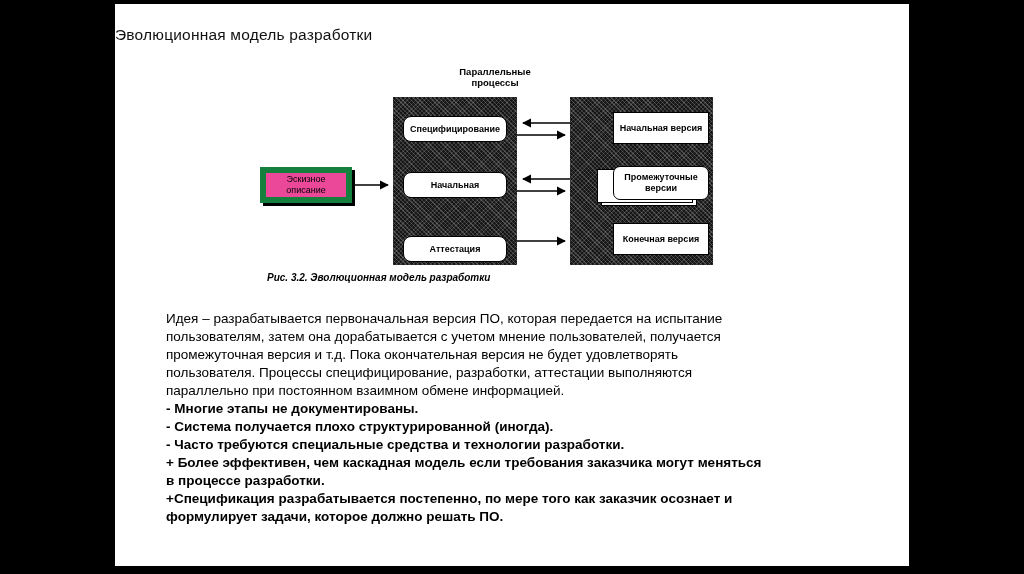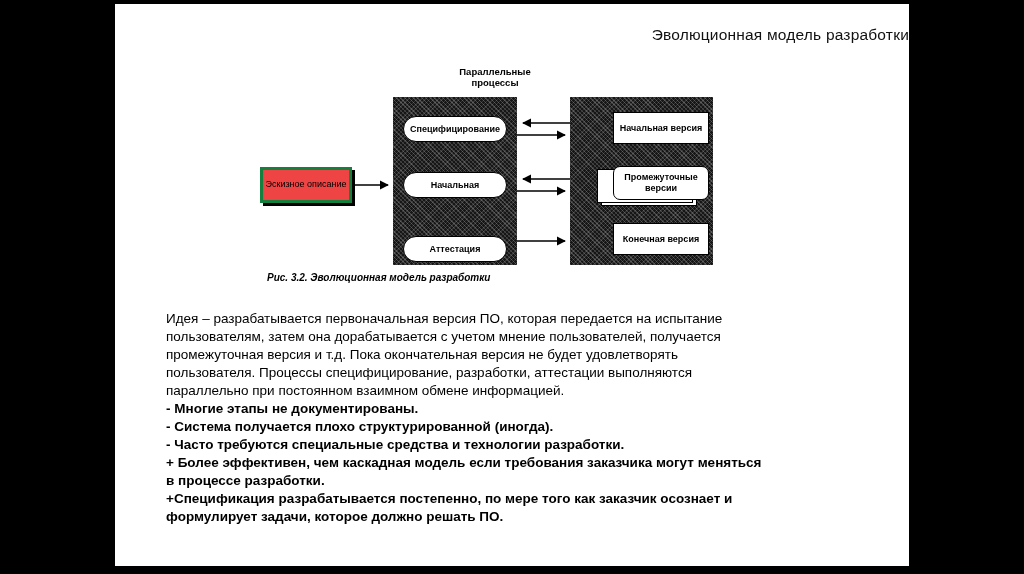--- a/index.html
+++ b/index.html
@@ -1,49 +1,49 @@
 <!DOCTYPE html>
 <html><head>
 <meta charset="utf-8">
 <style>
   html,body{margin:0;padding:0;background:#000;}
   .stage{position:relative;width:1024px;height:574px;background:#000;overflow:hidden;
          font-family:"Liberation Sans", sans-serif;color:#000;}
   .slide{position:absolute;left:115px;top:4px;width:794px;height:562px;background:#fff;}
 
-  .slide-title{position:absolute;left:0;top:22px;width:794px;text-align:right;
+  .slide-title{position:absolute;left:0;top:22px;width:794px;text-align:left;
                font-size:15.5px;color:#111;letter-spacing:.2px;}
 
   
   .parallel-label{position:absolute;left:298px;top:62px;width:84px;text-align:center;
                   font-size:9.5px;font-weight:bold;line-height:1.18;margin-left:40px;}
   .hatch{position:absolute;background-color:#161616;
          background-image:
            repeating-linear-gradient(45deg, rgba(255,255,255,.20) 0px, rgba(255,255,255,.20) 1px, transparent 1px, transparent 3px),
            repeating-linear-gradient(135deg, rgba(255,255,255,.13) 0px, rgba(255,255,255,.13) 1px, transparent 1px, transparent 3px);}
   .hatch.mid{left:278px;top:93px;width:124px;height:168px;}
   .hatch.right{left:455px;top:93px;width:143px;height:168px;}
 
   .pill{position:absolute;left:288px;width:104px;height:26px;background:#fff;border:1px solid #000;
-        border-radius:13px;display:flex;align-items:center;justify-content:center;
+        border-radius:8px;display:flex;align-items:center;justify-content:center;
         font-size:9px;font-weight:bold;text-align:center;box-sizing:border-box;}
   .pill.p1{top:112px;} .pill.p2{top:168px;} .pill.p3{top:224px;margin-top:8px;}
 
   .vbox{position:absolute;left:478px;width:96px;background:#fff;border:1px solid #000;
         display:flex;align-items:center;justify-content:center;text-align:center;
         font-size:9px;font-weight:bold;line-height:1.2;box-sizing:border-box;padding:2px;margin-left:20px;}
   .vbox.v1{top:108px;height:32px;}
   .vbox.v2{top:162px;height:34px;z-index:3;border-radius:7px;}
   .vbox.v3{top:219px;height:32px;}
   .vshadow{position:absolute;width:96px;height:34px;background:#fff;border:1px solid #000;box-sizing:border-box;}
   .vshadow.s1{left:482px;top:165px;z-index:2;}
   .vshadow.s2{left:486px;top:168px;z-index:1;}
 
-  .sketch{position:absolute;left:145px;top:163px;width:92px;height:36px;background:#ef4444;
-          border:3px solid #15803d;box-shadow:3px 3px 0 #000;display:flex;align-items:center;
+  .sketch{position:absolute;left:145px;top:163px;width:92px;height:36px;background:#ec4899;
+          border:6px solid #15803d;box-shadow:3px 3px 0 #000;display:flex;align-items:center;
           justify-content:center;text-align:center;font-size:9px;line-height:1.25;box-sizing:border-box;}
 
   .arrows{position:absolute;left:0;top:0;width:794px;height:562px;pointer-events:none;}
 
   .caption{position:absolute;left:152px;top:268px;font-size:10px;font-weight:bold;font-style:italic;}
 
   
   .bodytext{position:absolute;left:51px;top:306px;width:730px;font-size:13.5px;line-height:18px;}
   .bl{white-space:normal;}
   .bl.b{font-weight:bold;}

